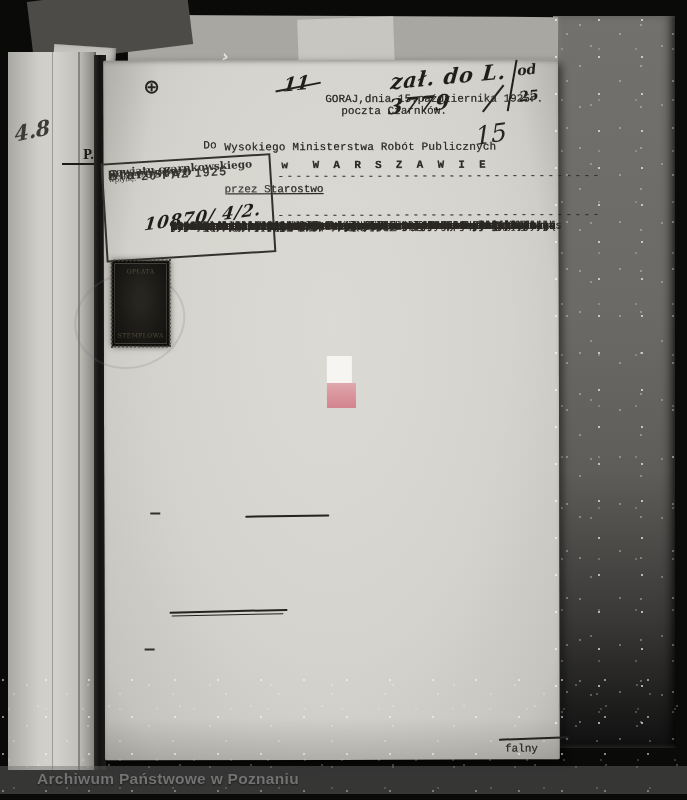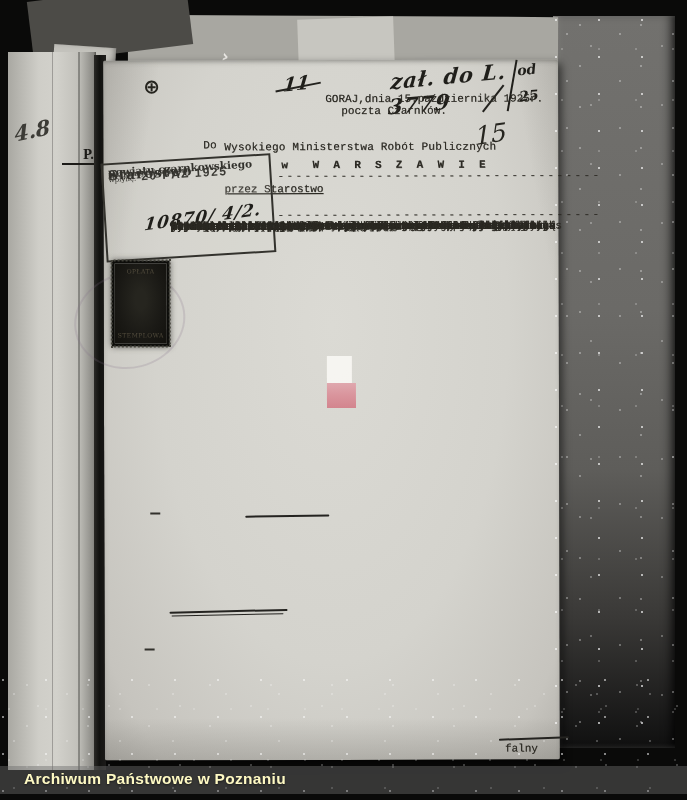--- a/index.html
+++ b/index.html
@@ -129,22 +129,22 @@
     radial-gradient(circle at 14px 18px, rgba(255,255,255,.55) .6px, transparent 1px),
     radial-gradient(circle at 27px 9px, rgba(255,255,255,.7) .5px, transparent 1px),
     radial-gradient(circle at 38px 30px, rgba(255,255,255,.5) .6px, transparent 1px),
     radial-gradient(circle at 9px 33px, rgba(255,255,255,.6) .5px, transparent .9px);
     background-size:43px 37px,53px 47px,61px 41px,71px 59px,37px 51px;}
   .spk-right{left:553px;top:16px;width:122px;height:732px;}
   .spk-bottom{left:0;top:676px;width:687px;height:124px;opacity:.6;}
 
   
   .archive-bar{left:0;top:766px;width:687px;height:28px;background:rgba(108,108,108,.45);}
-  .archive-bar-label{left:24px;top:4px;font:bold 15.5px "Liberation Sans",sans-serif;
-    color:#fef9c3;letter-spacing:.3px;text-shadow:0 1px 2px rgba(0,0,0,.5);}
+  .archive-bar-label{left:37px;top:4px;font:bold 15.5px "Liberation Sans",sans-serif;
+    color:#737373;letter-spacing:.3px;text-shadow:0 1px 2px rgba(0,0,0,.5);}
 </style>
 </head>
 <body>
 
 <div id="scene">
 
   <div class="right-strip"></div>
   <div class="behind-sheet-1"></div>
   <div class="behind-sheet-2"></div>
   <div class="corner-piece-dark"></div>

